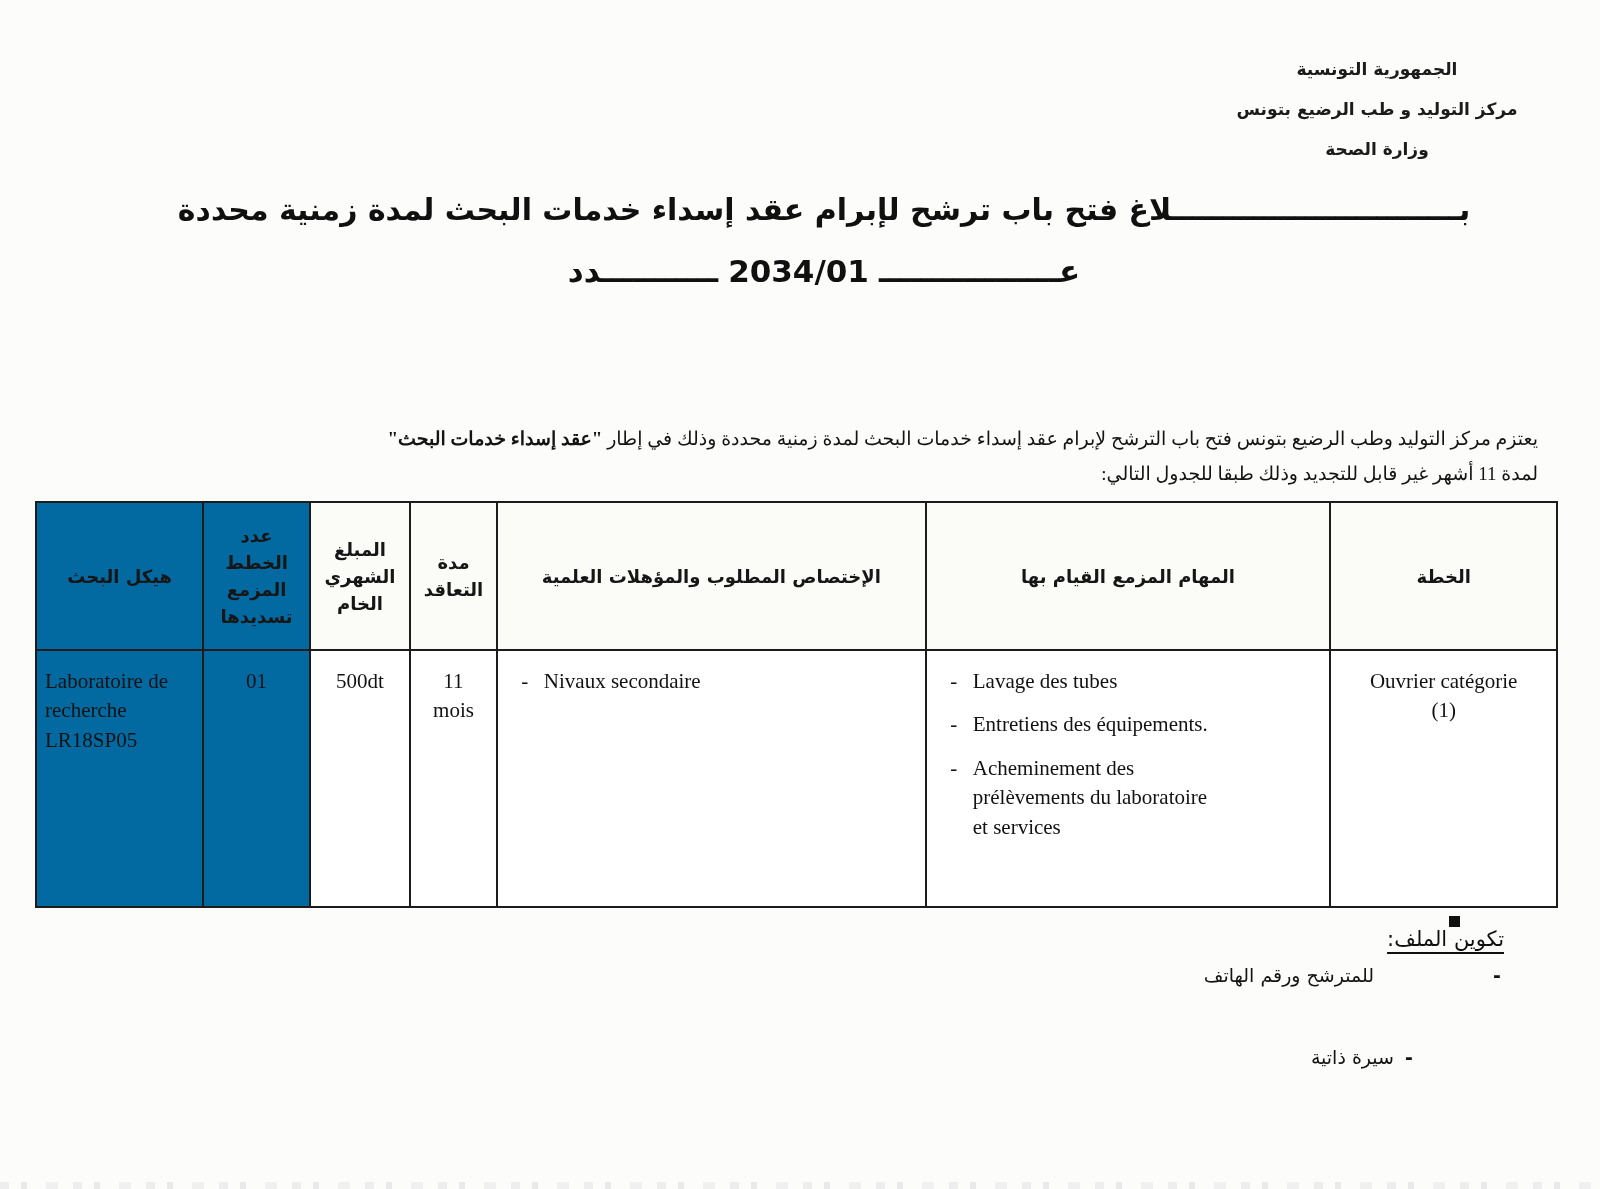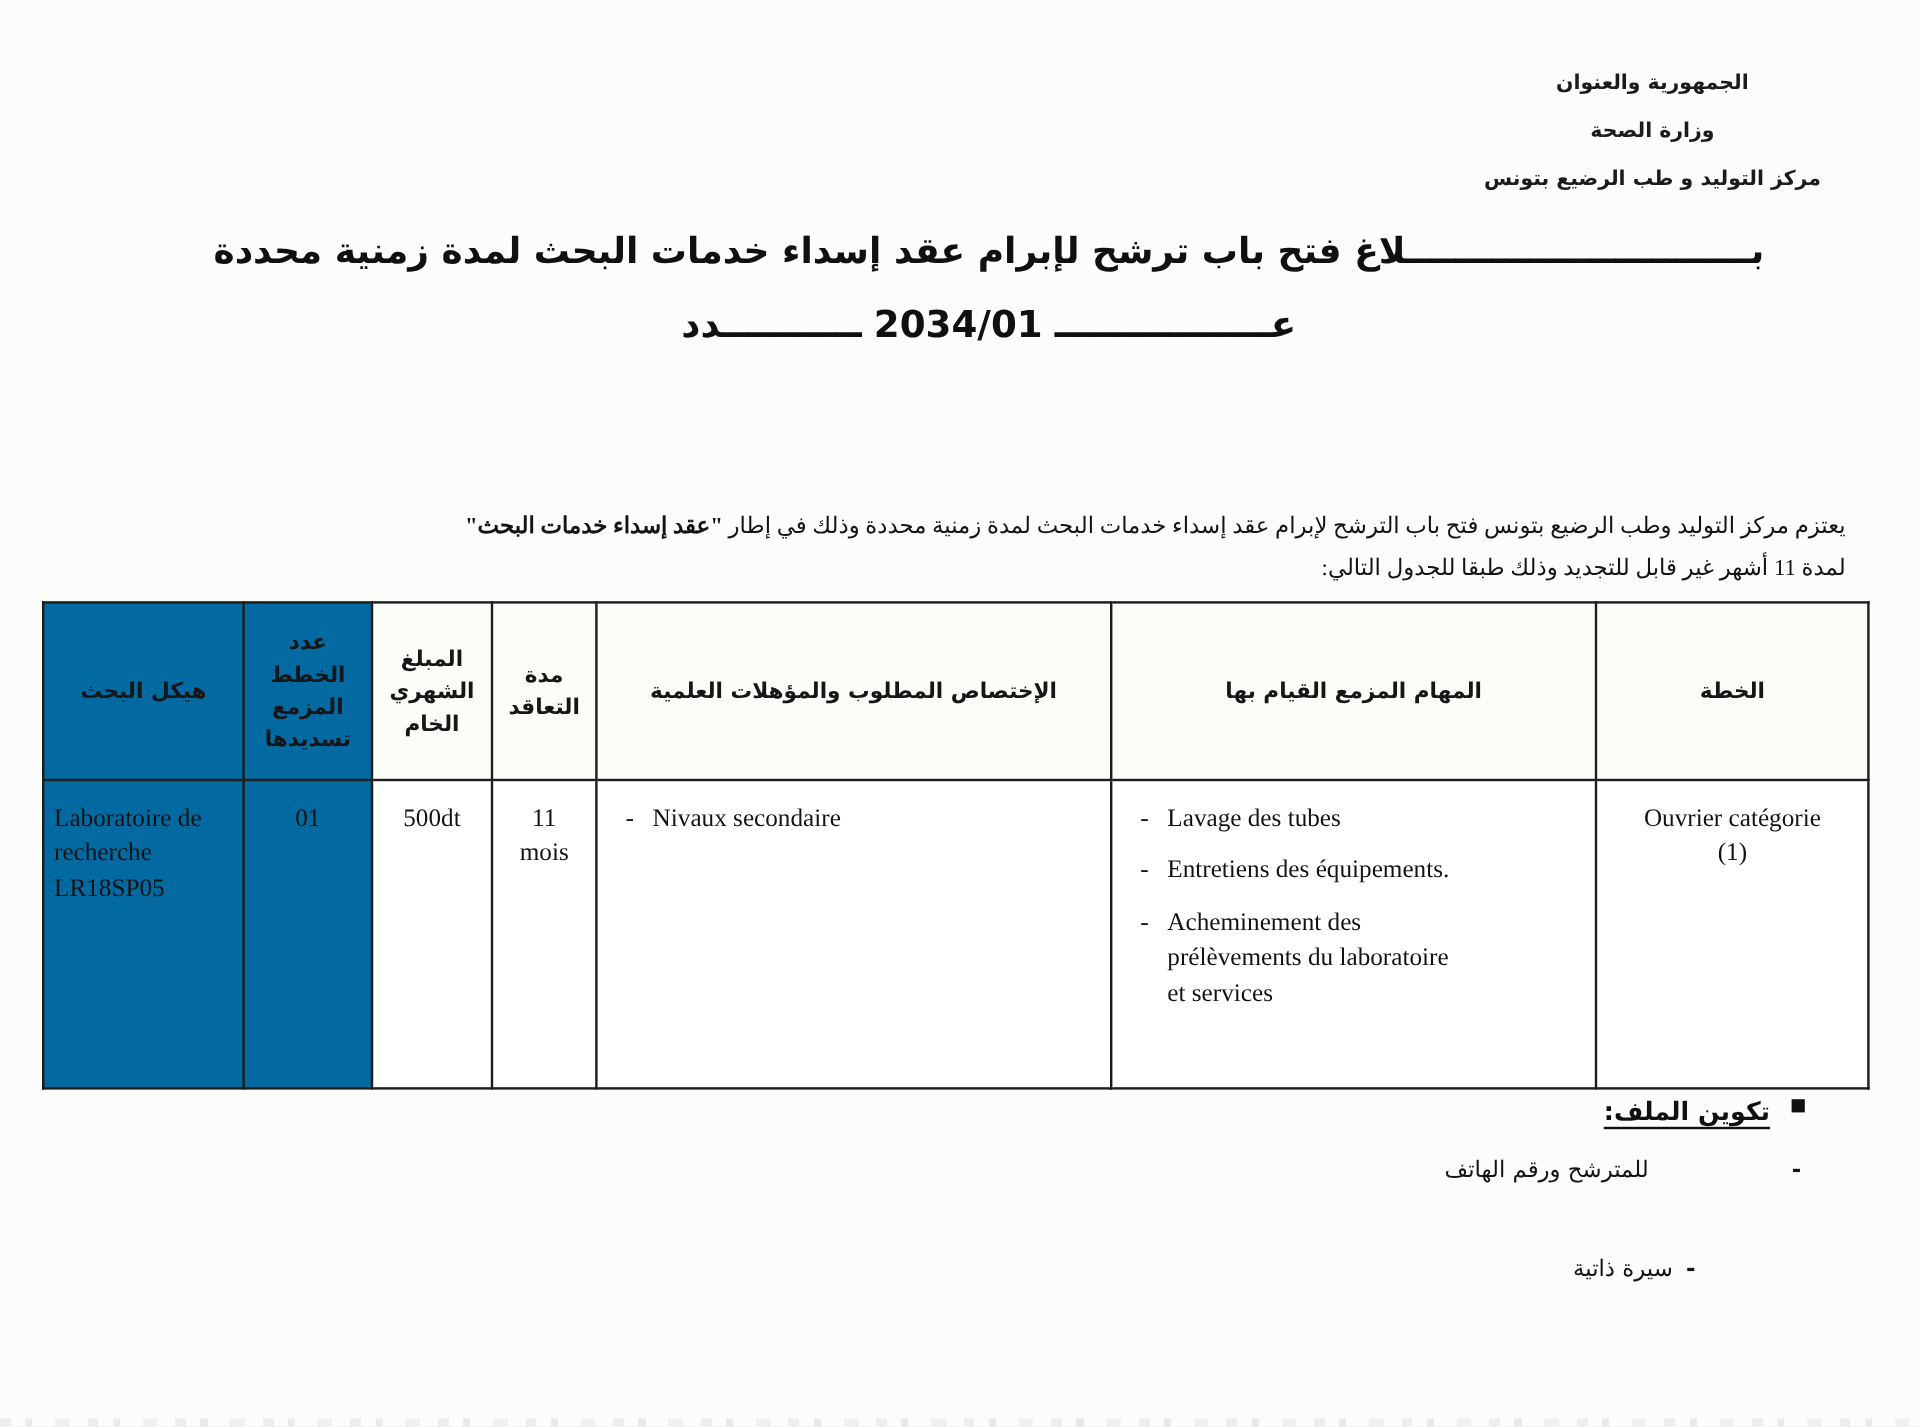--- a/index.html
+++ b/index.html
@@ -57,22 +57,22 @@
   td.c-left{text-align:left;padding-left:10px;margin-left:24px;}
   td.c-center{text-align:center;}
   .bullet-item{display:flex;align-items:flex-start;margin-bottom:14px;}
   .bullet-item .dash{width:38px;flex:0 0 38px;text-align:center;}
   .bullet-item .btxt{max-width:242px;}
   td.c-spec{padding-left:16px;}
   td.c-tasks{padding-left:26px;}
   
   .file-heading{
     position:absolute;top:914px;right:96px;
-    display:flex;flex-direction:row;align-items:flex-start;direction:rtl;
-    font-size:21px;font-weight:bold;color:#101010;
+    display:flex;flex-direction:column;align-items:center;direction:rtl;
+    font-size:21px;font-weight:normal;color:#101010;
   }
   .square{
     width:11px;height:11px;background:#111;flex:0 0 11px;
     margin-left:18px;margin-top:2px;
   }
   .file-heading-text{
     text-decoration:underline;text-underline-offset:6px;
     text-decoration-thickness:2px;
   }
   .file-item{
@@ -92,23 +92,23 @@
       #eeeeee 46px 58px, transparent 58px 73px);
     opacity:.85;
   }
 </style>
 </head>
 <body>
 
 <div class="page">
 
   <div class="letterhead">
-    <div>الجمهورية والعنوان</div>
+    <div>الجمهورية التونسية</div>
+    <div>مركز التوليد و طب الرضيع بتونس</div>
     <div>وزارة الصحة</div>
-    <div>مركز التوليد و طب الرضيع بتونس</div>
   </div>
 
   <div class="title">
     <div class="title-line1">بــــــــــــــــــــــــــــلاغ فتح باب ترشح لإبرام عقد إسداء خدمات البحث لمدة زمنية محددة</div>
     <div class="title-line2">
       <span>عـــــــــــــــــ</span><span class="num">2034/01</span><span>ـــــــــــدد</span>
     </div>
   </div>
 
   <div class="intro">

